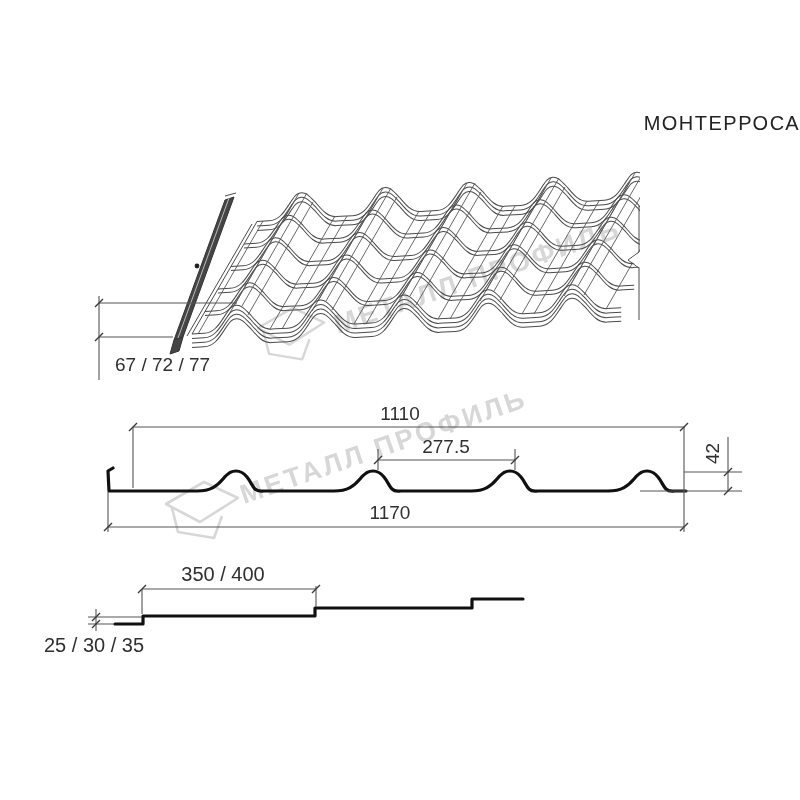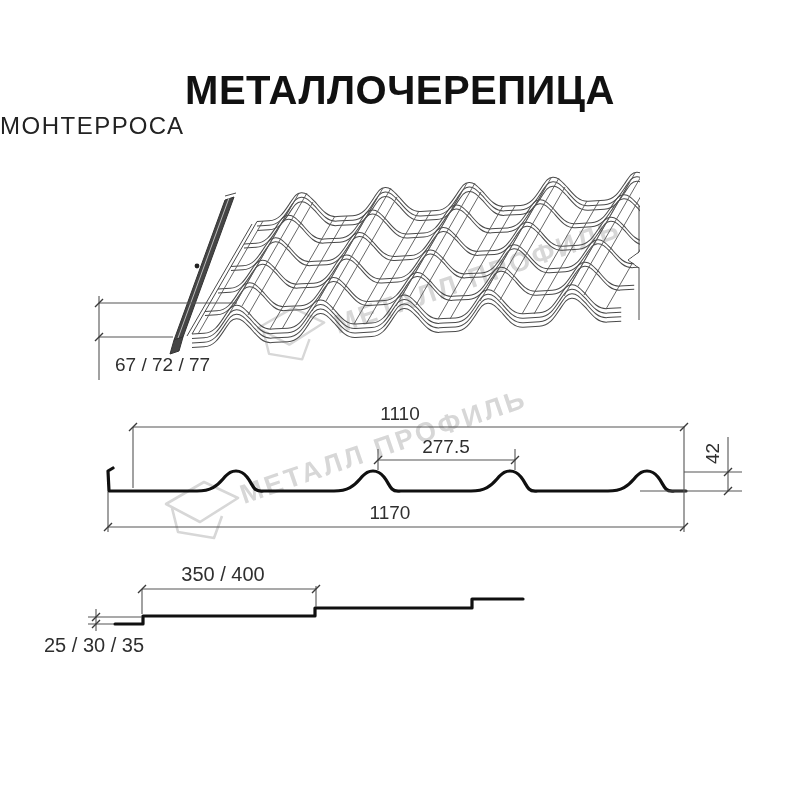--- a/index.html
+++ b/index.html
@@ -1,38 +1,37 @@
 <!DOCTYPE html>
 <html><head>
 <meta charset="utf-8">
 <style>
   html,body{margin:0;padding:0;background:#fff;}
   .canvas{position:relative;width:800px;height:800px;background:#fff;overflow:hidden;
           font-family:"Liberation Sans",sans-serif;}
   .title{position:absolute;top:68px;left:0;width:100%;text-align:center;margin:0;
          font-size:40px;font-weight:800;letter-spacing:.5px;color:#111;}
-  .subtitle{position:absolute;top:112px;left:0;width:100%;text-align:left;margin:0;
-            font-size:24px;font-weight:500;letter-spacing:1.5px;color:#222;}
+  .subtitle{position:absolute;top:112px;left:0;width:100%;text-align:right;margin:0;
+            font-size:20px;font-weight:500;letter-spacing:1.5px;color:#222;}
   svg{position:absolute;left:0;top:0;}
   .thin{stroke:#4a4a4a;stroke-width:1;fill:none;}
   .thin2{stroke:#565656;stroke-width:.9;fill:none;}
   .dim{stroke:#555;stroke-width:1.1;fill:none;}
   .tick{stroke:#3a3a3a;stroke-width:1.4;fill:none;}
   .thick{stroke:#101010;stroke-width:3.2;fill:none;stroke-linejoin:round;stroke-linecap:round;}
   .dimtext{font-family:"Liberation Sans",sans-serif;font-size:19px;fill:#2f2f2f;}
   .wm{font-family:"Liberation Sans",sans-serif;font-weight:700;font-size:27px;
       letter-spacing:3px;fill:#d7d7d7;}
   .wmshape{stroke:#d7d7d7;stroke-width:2.6;fill:none;stroke-linejoin:round;}
 </style>
 </head>
 <body>
 
 <div class="canvas">
 
-  <h1 class="title">МЕТАЛЛОЧЕРЕПИЦА</h1>
   <h2 class="subtitle">МОНТЕРРОСА</h2>
 
   <svg width="800" height="800" viewBox="0 0 800 800">
     <defs>
       <path id="wrow" d="M0 0l12 0c10 0 15-7 21-15c6-8 8-11 13-11c5 0 8 4 14 11c6 8 11 15 20 15l4 0l12 0c10 0 15-7 21-15c6-8 8-11 13-11c5 0 8 4 14 11c6 8 11 15 20 15l4 0l12 0c10 0 15-7 21-15c6-8 8-11 13-11c5 0 8 4 14 11c6 8 11 15 20 15l4 0l12 0c10 0 15-7 21-15c6-8 8-11 13-11c5 0 8 4 14 11c6 8 11 15 20 15l4 0l12 0c10 0 15-7 21-15c6-8 8-11 13-11c5 0 8 4 14 11c6 8 11 15 20 15l4 0l10 0"></path>
       <clipPath id="sheetclip">
         <polygon points="150,372 150,150 640,150 640,252 629,260 640,268 640,372"></polygon>
       </clipPath>
       <g id="mplogo">
         <path class="wmshape" d="M0 24 L38 2 L72 18 L34 42 Z"></path>

